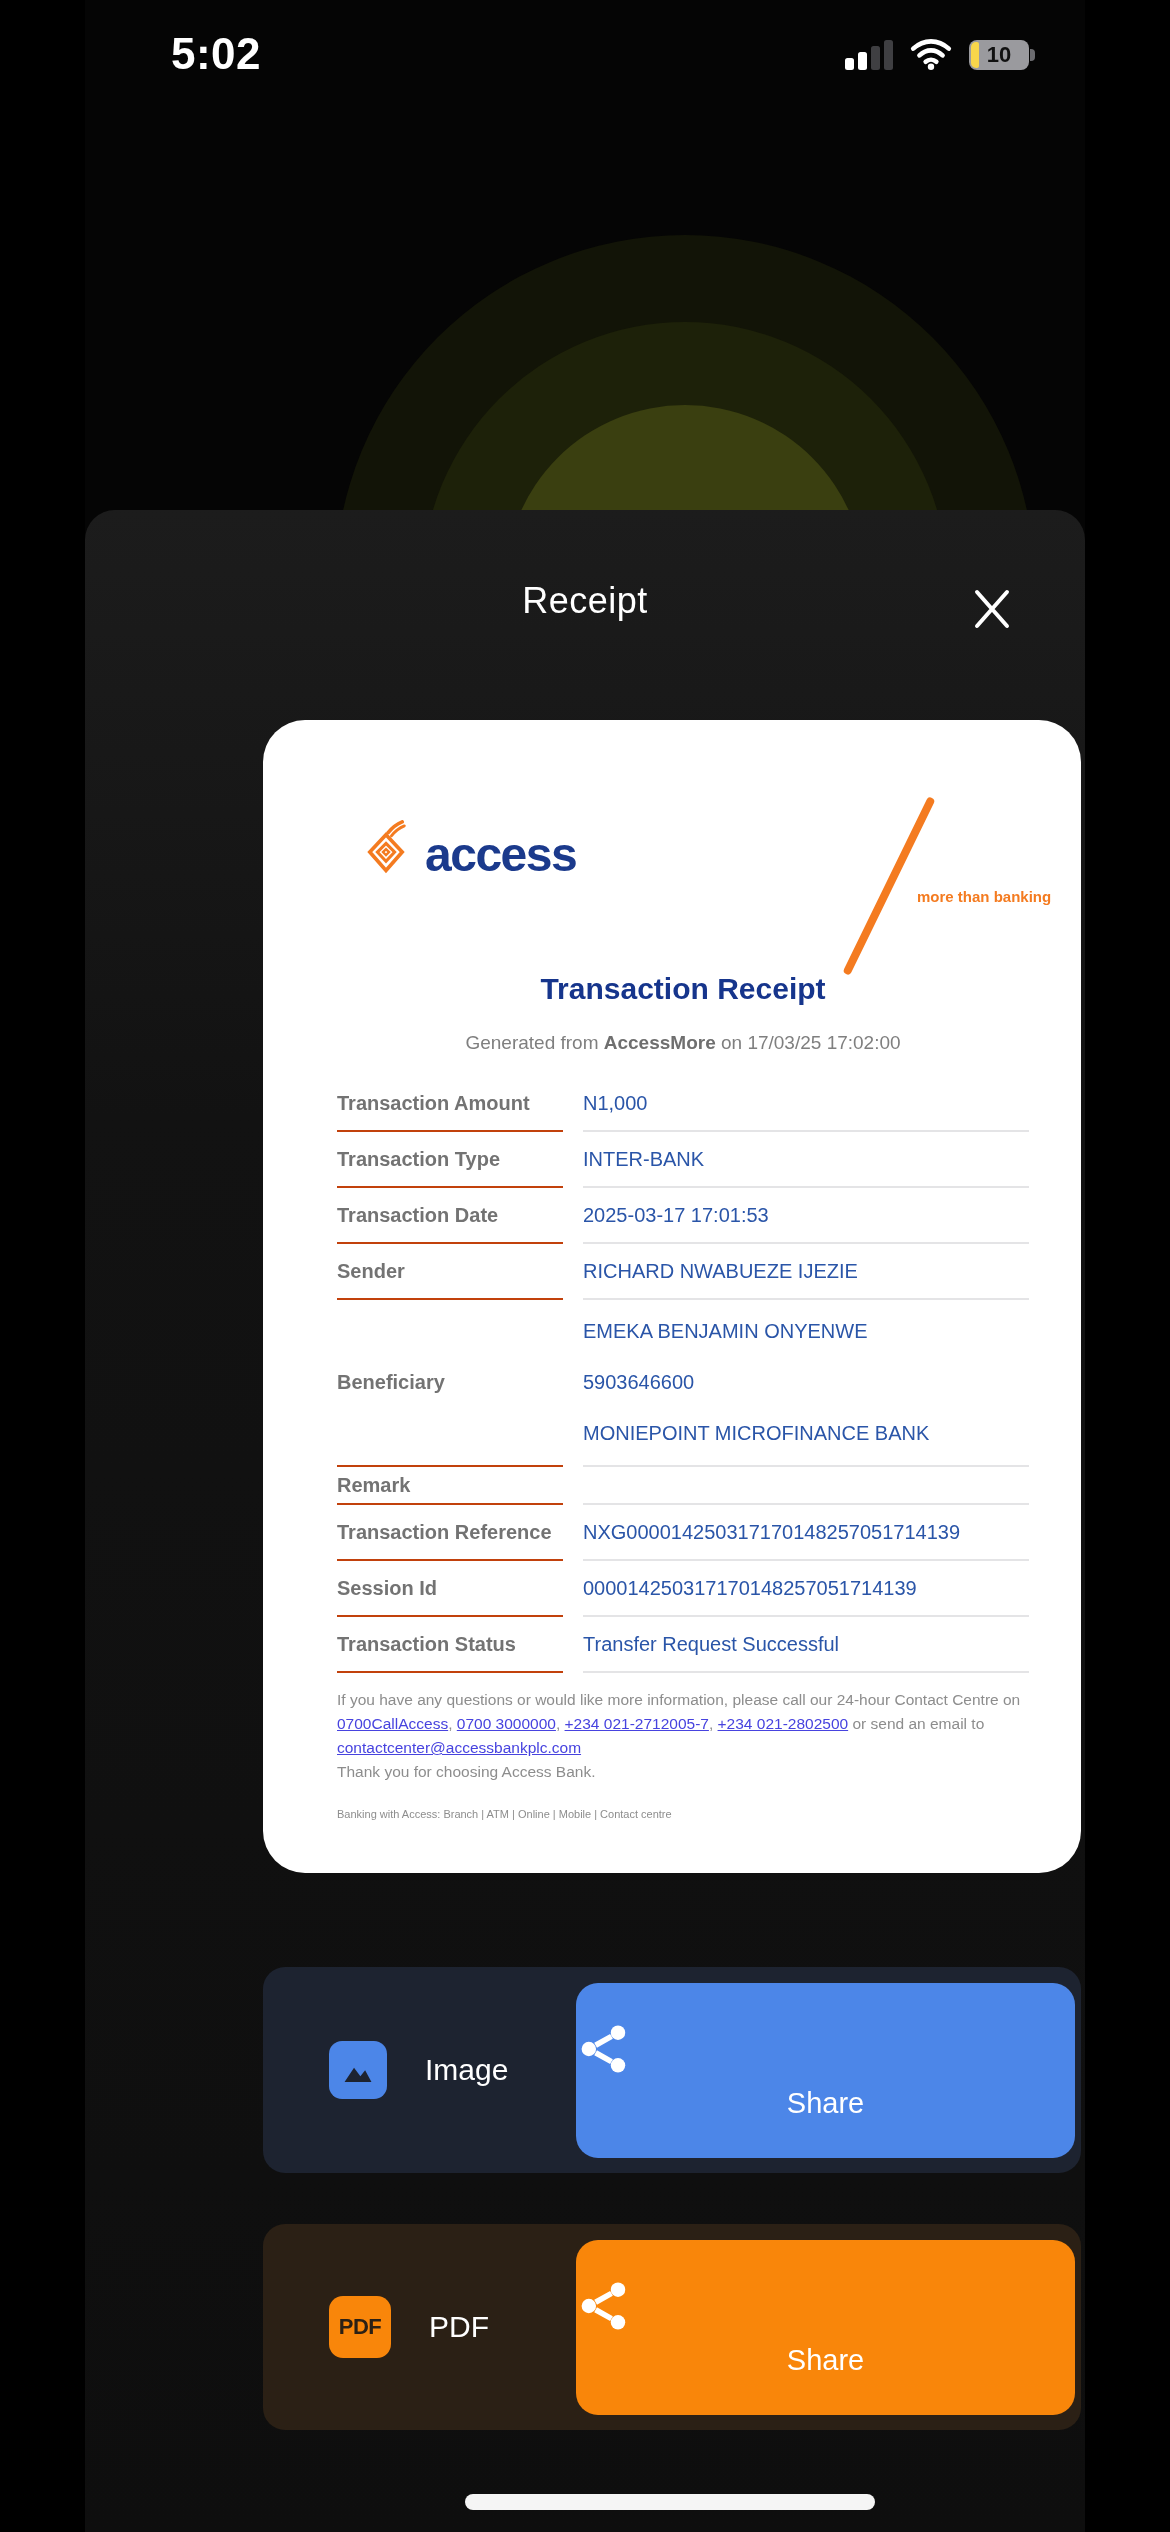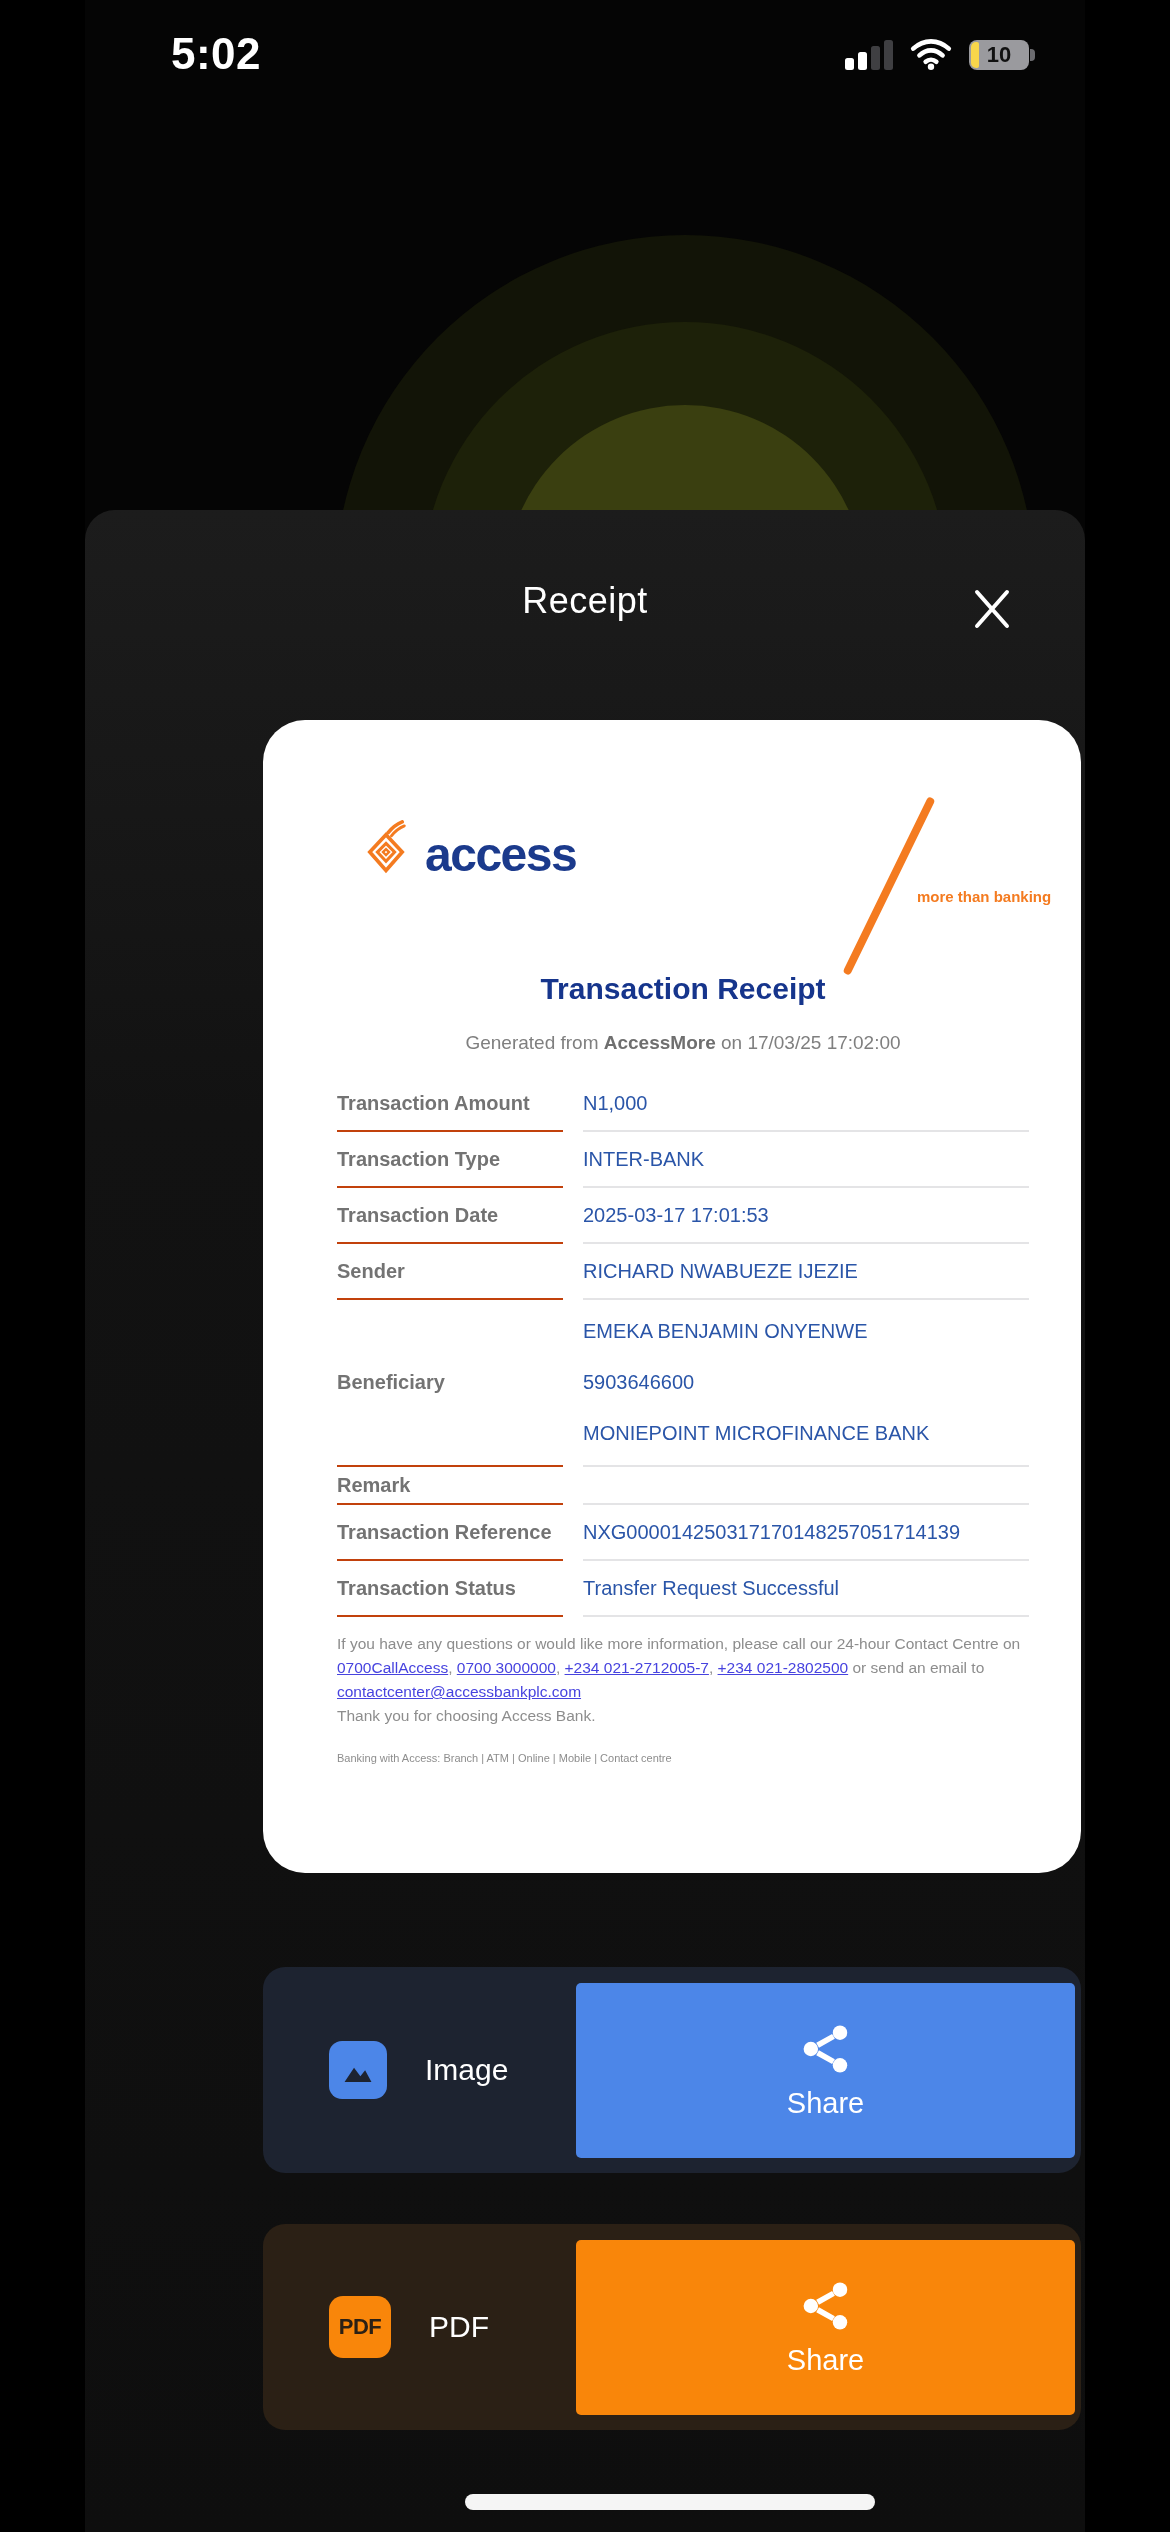--- a/index.html
+++ b/index.html
@@ -63,21 +63,21 @@
 
   
   .share-row { position:absolute; left:178px; width:818px; height:206px; border-radius:22px; display:flex; align-items:center; padding-left:66px; }
   .share-row.image { top:1457px; background:#1d2330; }
   .share-row.pdf { top:1714px; background:#2b2015; }
   .type-icon { width:58px; height:58px; border-radius:13px; display:flex; align-items:center; justify-content:center; flex:none; }
   .type-icon.img { background:#4c86e8; }
   .type-icon.pdf { background:#f9860a; width:62px; height:62px; border-radius:14px; }
   .pdf-glyph { color:#2b2015; font-size:22px; font-weight:800; letter-spacing:-0.5px; }
   .type-label { color:#fff; font-size:30px; font-weight:400; margin-left:38px; }
-  .share-btn { position:absolute; left:313px; top:16px; width:499px; height:175px; border:none; border-radius:5px; display:flex; flex-direction:column; align-items:center; justify-content:center; gap:10px; cursor:pointer; }
+  .share-btn { position:absolute; left:313px; top:16px; width:499px; height:175px; border:none; border-radius:22px; display:flex; flex-direction:column; justify-content:center; gap:10px; cursor:pointer; }
   .share-btn.blue { background:#4c86e8; }
   .share-btn.orange { background:#f9860a; }
   .share-btn span { color:#fff; font-size:29px; font-weight:500; }
 
   .home-indicator { position:absolute; left:380px; bottom:22px; width:410px; height:16px; border-radius:9px; background:#f5f5f5; z-index:6; }
 </style>
 </head>
 <body>
 
 <div class="phone">
@@ -175,20 +175,26 @@
               <div></div>
             </div>
           </div>
           <div class="t-row">
             <div class="t-label">Transaction Reference</div>
             <div class="t-value">
               <div>NXG000014250317170148257051714139</div>
             </div>
           </div>
           <div class="t-row">
+            <div class="t-label">Session Id</div>
+            <div class="t-value">
+              <div>000014250317170148257051714139</div>
+            </div>
+          </div>
+          <div class="t-row">
             <div class="t-label">Transaction Status</div>
             <div class="t-value">
               <div>Transfer Request Successful</div>
             </div>
           </div>
         </div>
 
       <p class="foot"><span>If you have any questions or would like more information, please call our 24-hour Contact Centre on </span><span><a href="#">0700CallAccess</a>, <a href="#">0700 3000000</a>, <a href="#">+234 021-2712005-7</a>, <a href="#">+234 021-2802500</a></span><span> or send an email to </span><a href="#">contactcenter@accessbankplc.com</a><br><span class="thanks">Thank you for choosing Access Bank.</span></p>
 
       <div class="banking">Banking with Access: Branch | ATM | Online | Mobile | Contact centre</div>

